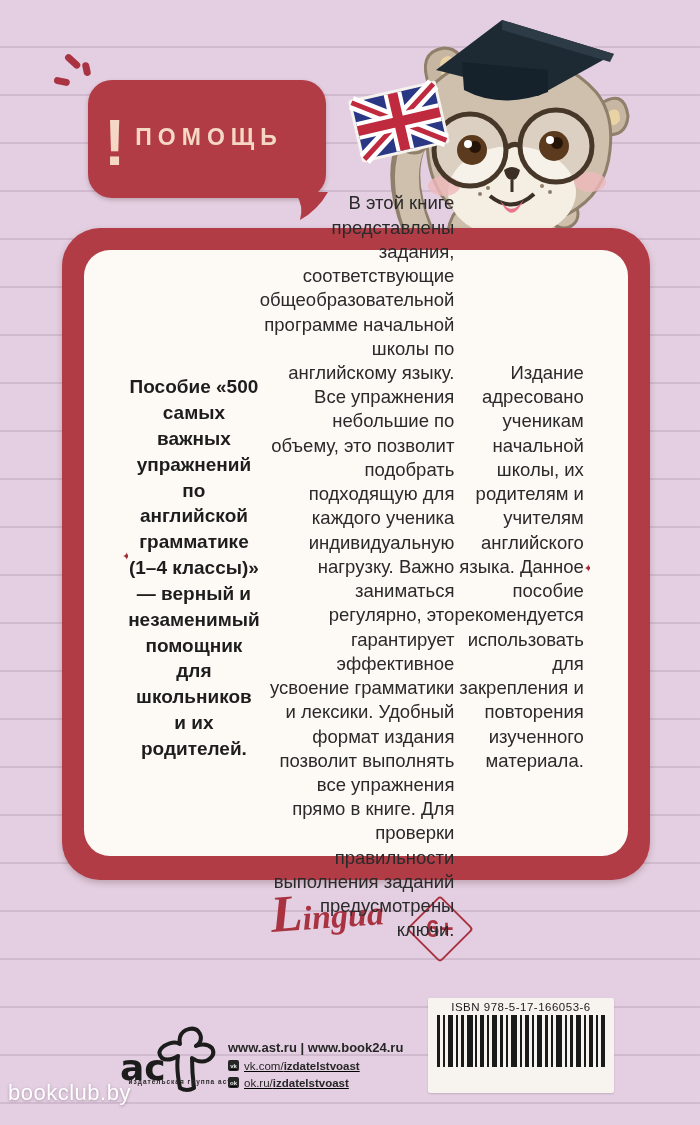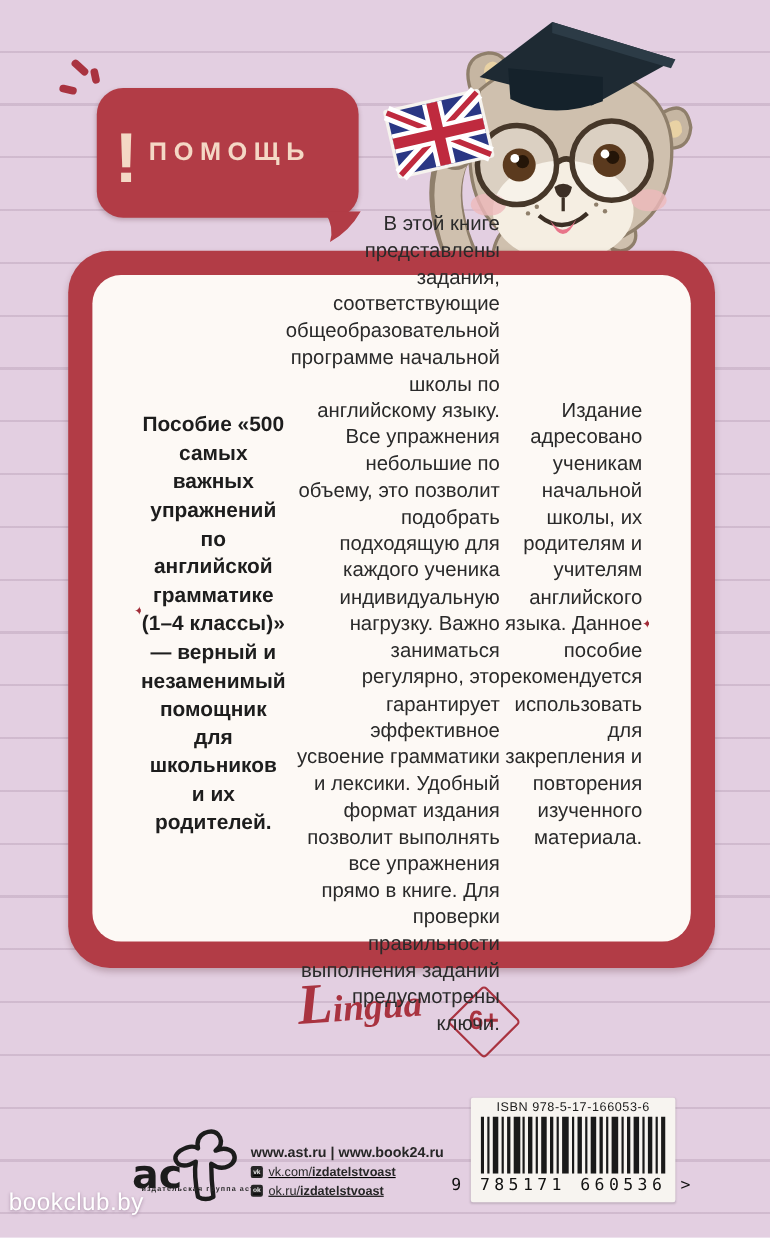--- a/index.html
+++ b/index.html
@@ -270,18 +270,17 @@
           <rect x="119" y="0" width="6" height="52"></rect>
         <rect x="128" y="0" width="2" height="52"></rect>
           <rect x="133" y="0" width="3" height="52"></rect>
         <rect x="139" y="0" width="5" height="52"></rect>
           <rect x="147" y="0" width="2" height="52"></rect>
         <rect x="152" y="0" width="4" height="52"></rect>
           <rect x="159" y="0" width="2" height="52"></rect>
         <rect x="164" y="0" width="4" height="52"></rect>
       </g>
     </svg>
-    <div class="barcode-digits">9 785171 660536 &gt;</div>
   </div>
 
   <div class="watermark">bookclub.by</div>
 
 </div>
 
 </body></html>

